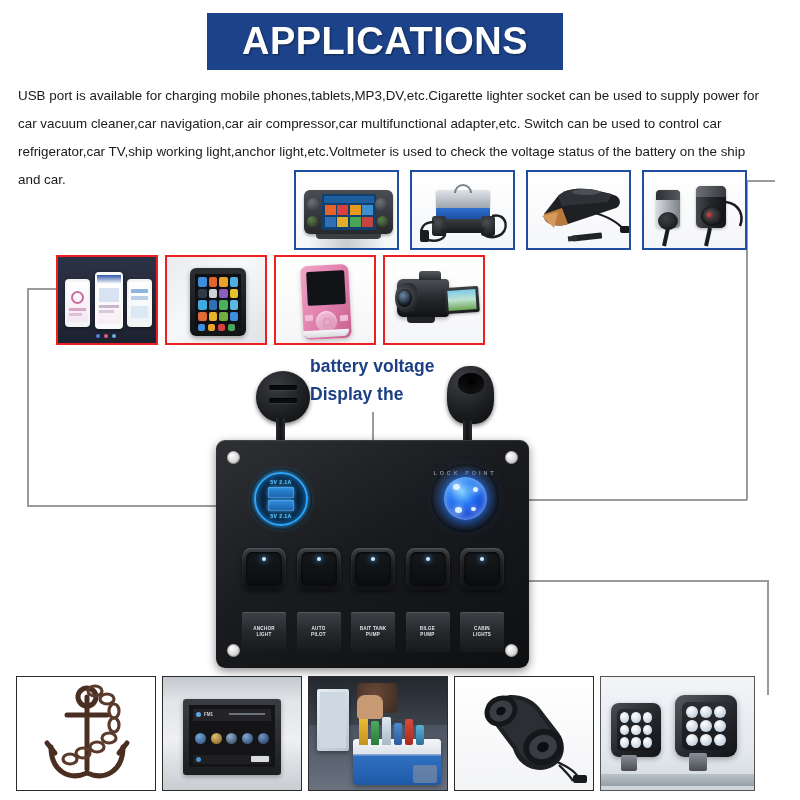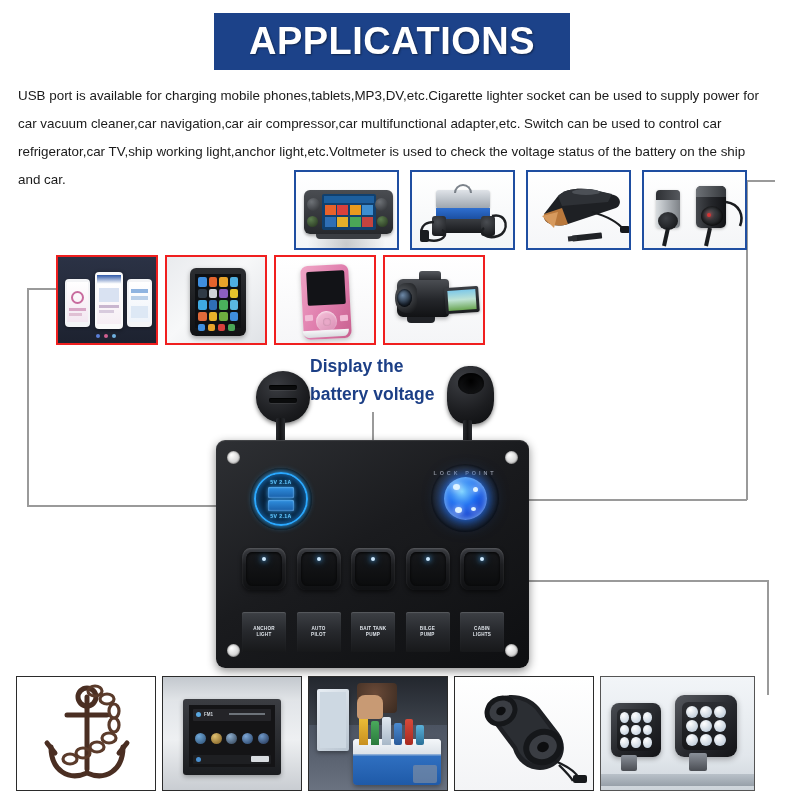--- a/index.html
+++ b/index.html
@@ -9,21 +9,21 @@
     background: #ffffff;
     font-family: "Liberation Sans", sans-serif;
     color: #1a1a1a;
     overflow: hidden;
     position: relative;
   }
   #page { position: relative; width: 800px; height: 800px; }
 
   
   .banner {
-    position: absolute; left: 214px; top: 13px;
+    position: absolute; left: 207px; top: 13px;
     width: 356px; height: 57px;
     background: #1c4289;
     display: flex; align-items: center; justify-content: center;
   }
   .banner-title {
     color: #ffffff;
     font-size: 38px; font-weight: bold; letter-spacing: 0.5px;
     text-shadow: 1px 1px 2px rgba(0,0,0,0.45);
     white-space: nowrap;
   }
@@ -387,22 +387,22 @@
       <div style="position:absolute;left:10px;top:26px;width:22px;height:30px;border-radius:50% 30% 30% 50%;background:radial-gradient(circle at 35% 40%,#5a5e63,#0d0e10)"></div>
       <div style="position:absolute;left:12px;top:32px;width:15px;height:18px;border-radius:50%;background:radial-gradient(circle at 38% 35%,#6d89a8 0%,#1b2430 60%,#05070a 100%);box-shadow:inset 0 0 3px #000"></div>
       <div style="position:absolute;left:34px;top:14px;width:22px;height:9px;border-radius:3px 3px 0 0;background:linear-gradient(180deg,#55585d,#2b2d31)"></div>
       <div style="position:absolute;left:60px;top:30px;width:34px;height:26px;border-radius:2px;background:linear-gradient(180deg,#3a3d42,#1c1e21);transform:rotate(-4deg);box-shadow:0 1px 3px rgba(0,0,0,.3)"></div>
       <div style="position:absolute;left:63px;top:33px;width:28px;height:20px;background:linear-gradient(180deg,#7ec8e8 0%,#bfe3d4 48%,#6aa552 100%);transform:rotate(-4deg)"></div>
       <div style="position:absolute;left:22px;top:60px;width:28px;height:6px;border-radius:0 0 4px 4px;background:#202226"></div>
     </div>
   </div>
 
   <div class="callout">
+    <div>battery voltage</div>
     <div>Display the</div>
-    <div>battery voltage</div>
   </div>
 
   <div class="cap-usb">
     <div class="cap-usb-slot" style="top:14px;"></div>
     <div class="cap-usb-slot" style="top:27px;"></div>
   </div>
   <div class="cap-tether" style="left:276px; top:418px; width:9px; height:30px;"></div>
 
   <div class="cap-cig">
     <div class="cap-cig-bore"></div>

